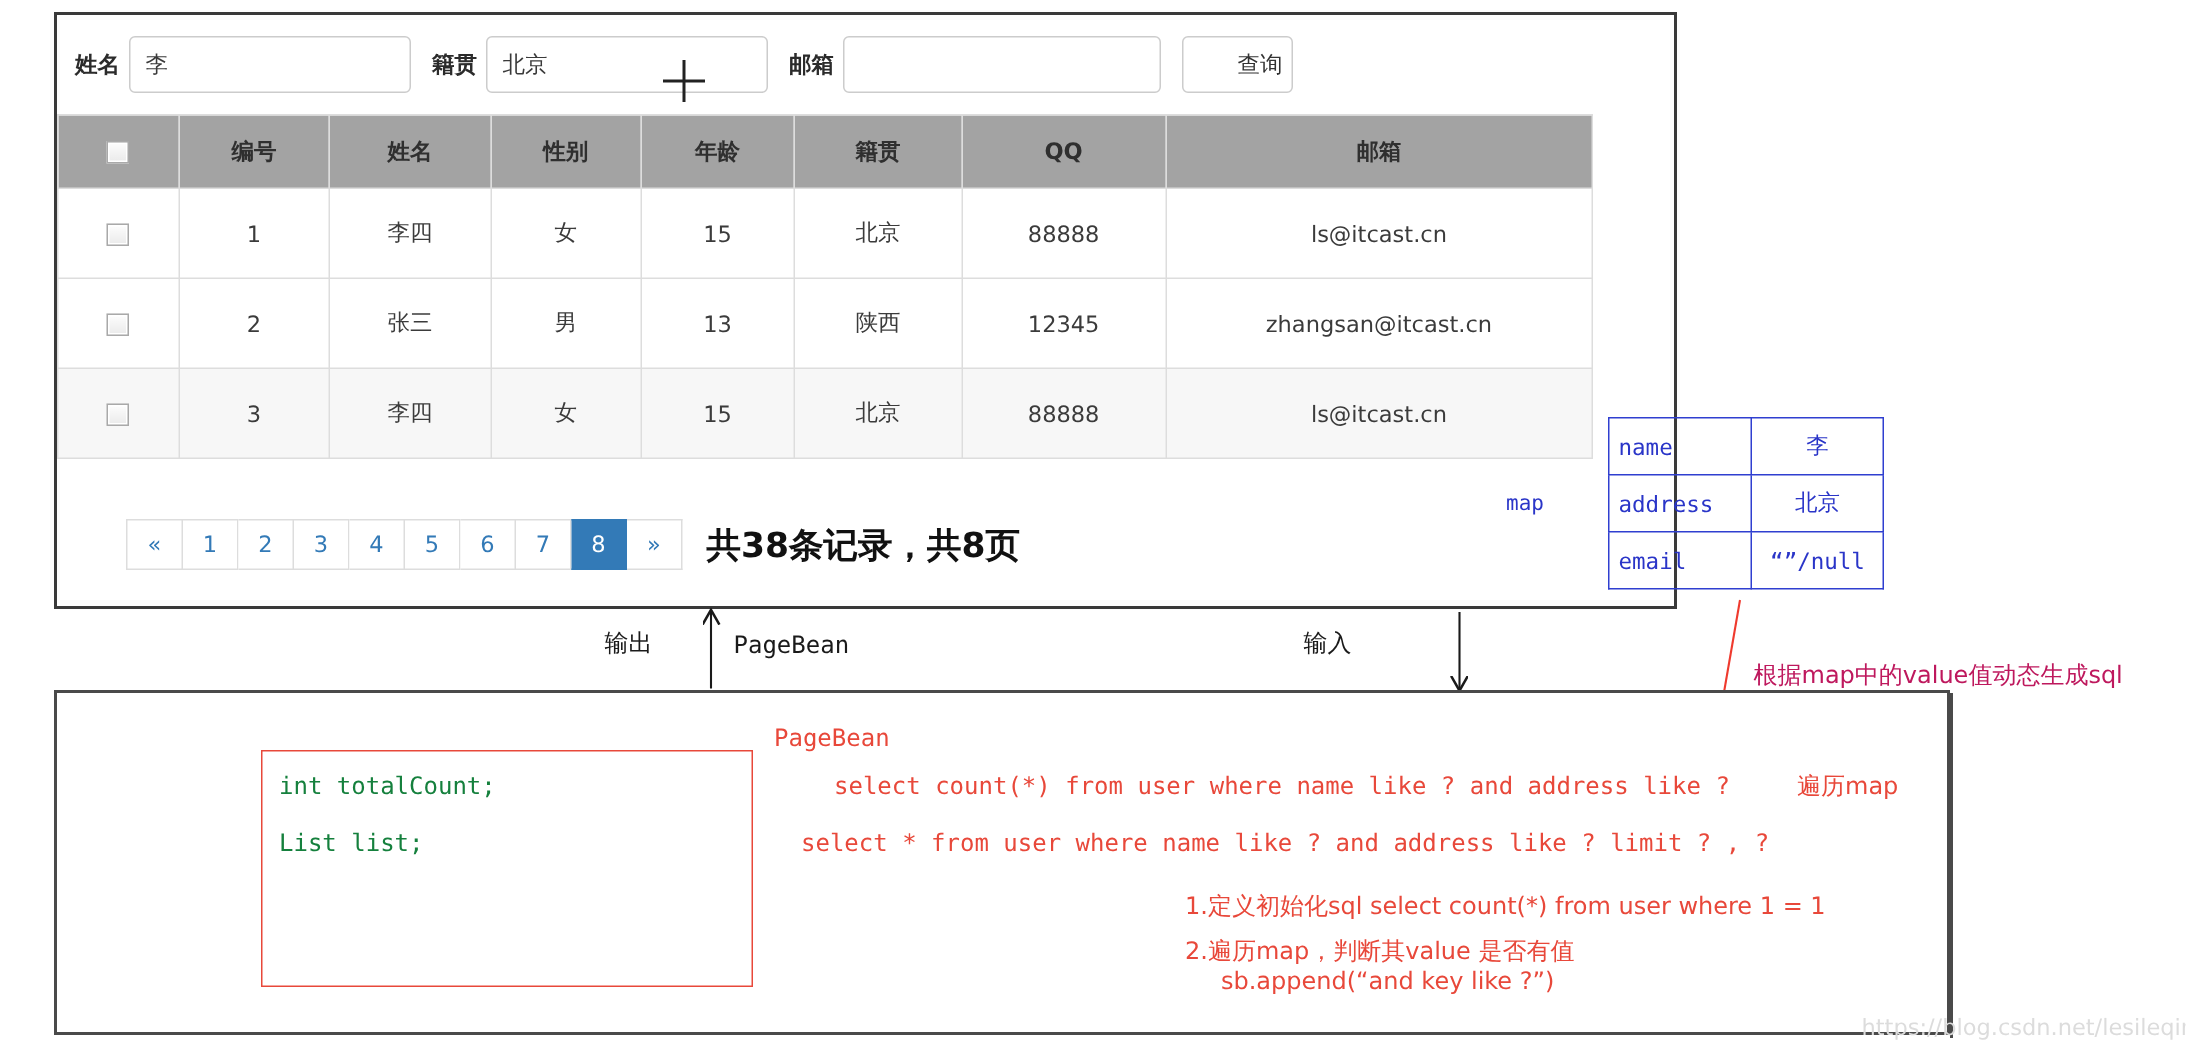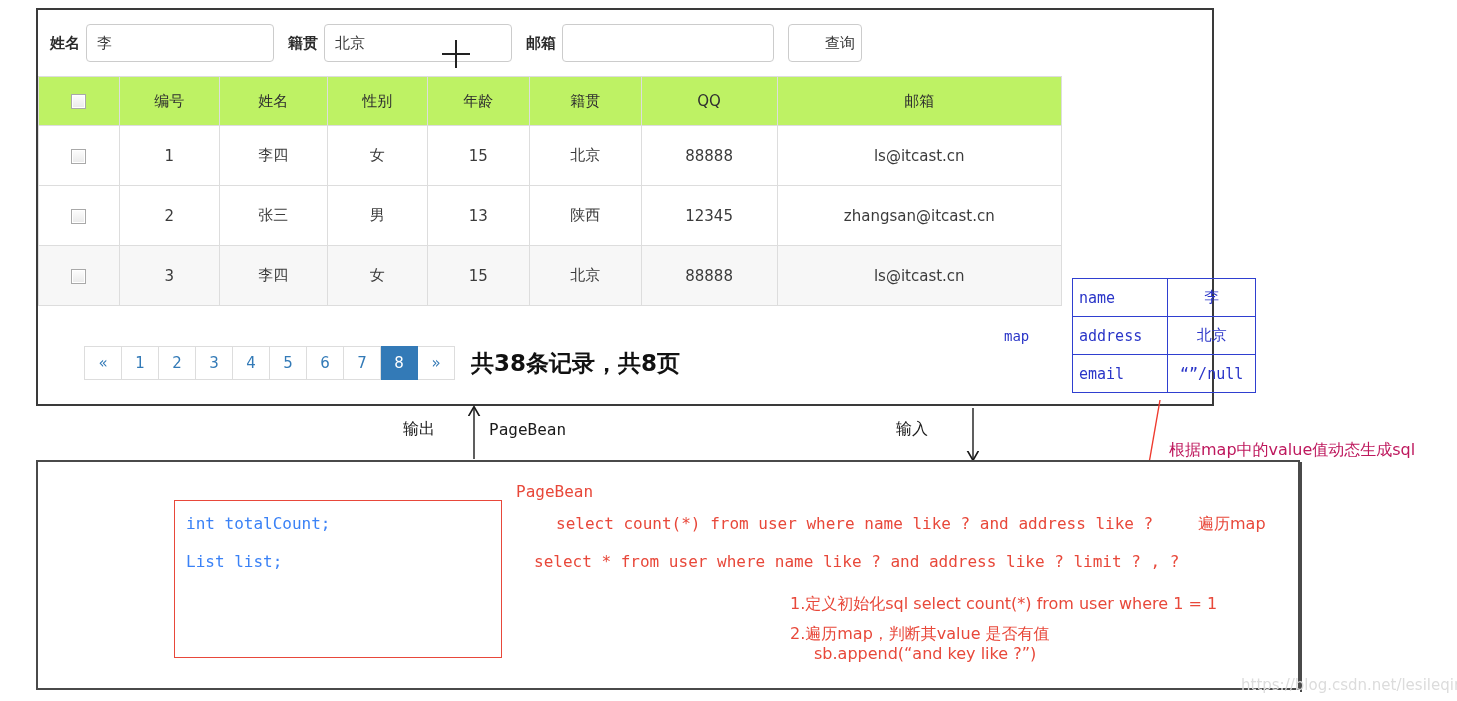--- a/index.html
+++ b/index.html
@@ -14,21 +14,21 @@
     overflow: hidden;
     font-family: "Liberation Sans", sans-serif;
     color: #333;
   }
 
   
   #top-panel {
     position: absolute;
     left: 36px;
     top: 8px;
-    width: 1178px;
+    width: 1082px;
     height: 398px;
     border: 2px solid #3a3a3a;
     background: #ffffff;
     box-sizing: border-box;
   }
 
   
   #search-form {
     position: absolute;
     left: 12px;
@@ -101,23 +101,23 @@
     font-family: "DejaVu Sans", sans-serif;
   }
   #data-table th,
   #data-table td {
     border: 1px solid #dddddd;
     text-align: center;
     font-size: 15px;
     vertical-align: middle;
   }
   #data-table thead th {
-    background: #bef264;
+    background: #a3a3a3;
     height: 46px;
-    font-weight: normal;
+    font-weight: bold;
     color: #2f2f2f;
   }
   #data-table tbody td {
     height: 57px;
     color: #3b3b3b;
     background: #ffffff;
   }
   #data-table tbody tr.striped td { background: #f7f7f7; }
 
   .col-chk    { width: 80px; }
@@ -229,21 +229,21 @@
   }
 
   .flow-text {
     position: absolute;
     font-size: 16px;
     color: #1a1a1a;
     white-space: nowrap;
     font-family: "DejaVu Sans", sans-serif;
   }
   #label-output { left: 403px; top: 419px; }
-  #label-input  { left: 896px; top: 419px; text-align: center; }
+  #label-input  { left: 869px; top: 419px; text-align: center; }
   #label-pagebean-flow {
     left: 489px; top: 420px;
     font-size: 16px;
     font-family: "DejaVu Sans Mono", monospace;
     color: #1a1a1a;
   }
 
   
   #bottom-panel {
     position: absolute;
@@ -261,21 +261,21 @@
     left: 136px;
     top: 38px;
     width: 328px;
     height: 158px;
     border: 1.6px solid #e8483a;
     box-sizing: border-box;
   }
   .pb-field {
     position: absolute;
     font-size: 16px;
-    color: #3b82f6;
+    color: #15803d;
     white-space: nowrap;
     font-family: "DejaVu Sans Mono", monospace;
   }
   #pb-totalcount { left: 148px; top: 52px; }
   #pb-list       { left: 148px; top: 90px; }
 
   #label-pagebean-title {
     position: absolute;
     left: 478px;
     top: 20px;

